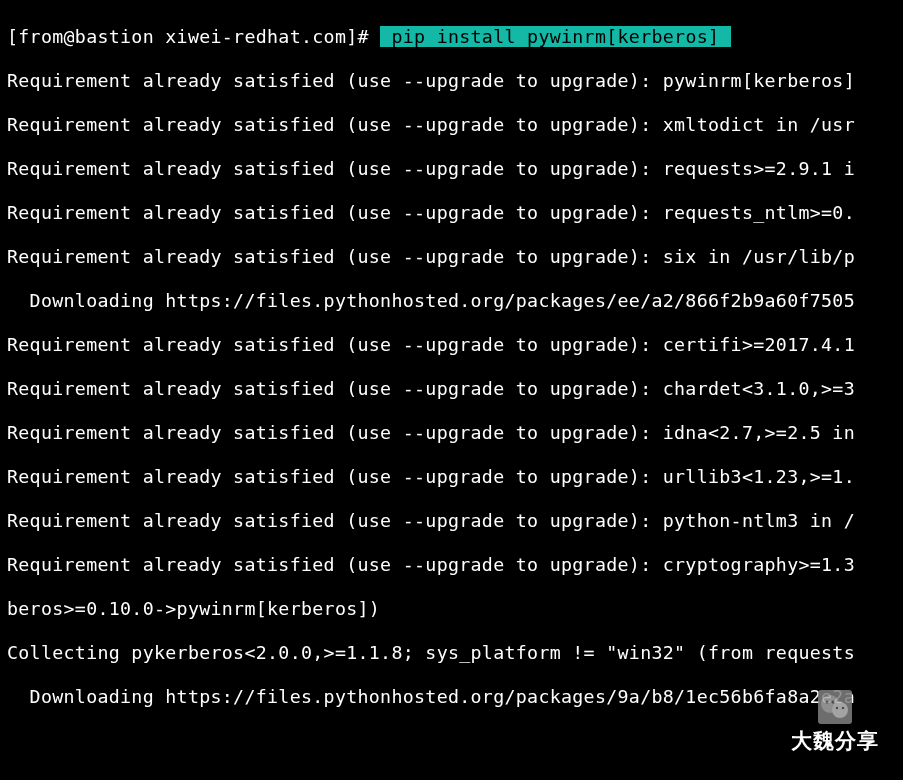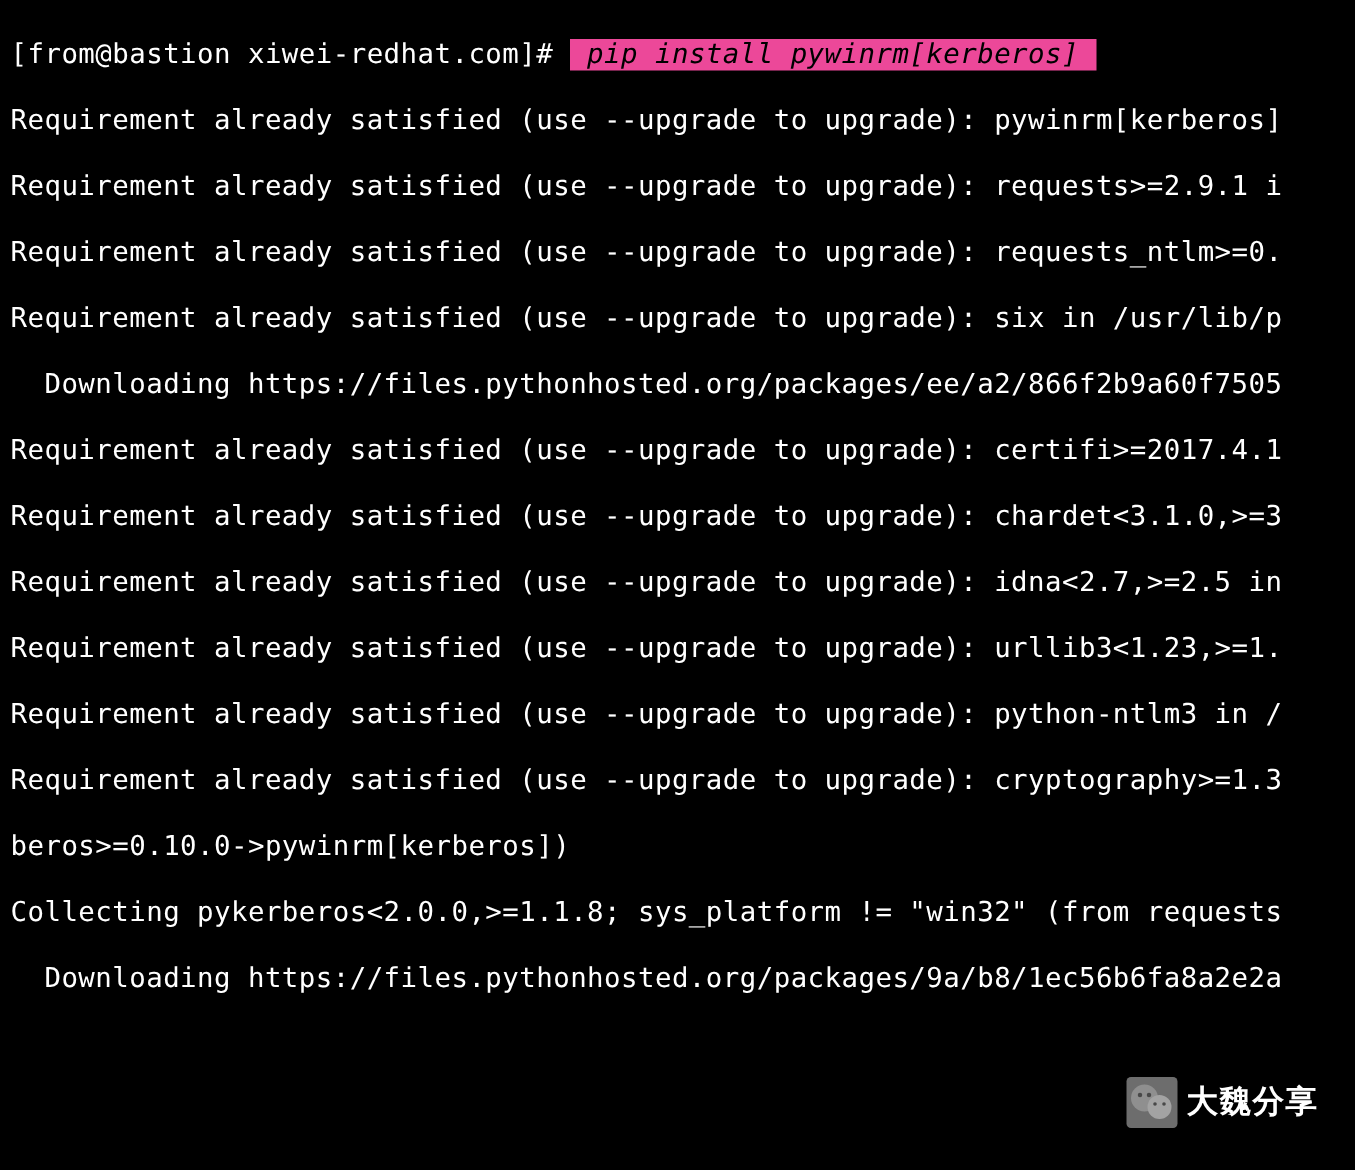--- a/index.html
+++ b/index.html
@@ -17,31 +17,31 @@
 .terminal {
   padding: 4px 7px;
   color: #ffffff;
   white-space: pre;
 }
 .line {
   display: block;
   white-space: pre;
 }
 .highlight {
-  background: #ec4899;
+  background: #14b8a6;
   color: #000000;
-  font-style: italic;
 }
 .watermark {
   position: absolute;
   right: 24px;
   bottom: 28px;
   display: flex;
   align-items: center;
   gap: 6px;
+  flex-direction: column;
 }
 .watermark .icon {
   width: 34px;
   height: 34px;
   background: #808080;
   border-radius: 3px;
   position: relative;
   opacity: 0.85;
 }
 .watermark .icon svg {
@@ -56,20 +56,21 @@
   letter-spacing: 1px;
   text-shadow: 1px 1px 2px #000;
 }
 </style>
 </head>
 <body>
 
 <div class="terminal">
 <span class="line"><span>[from@bastion xiwei-redhat.com]# </span><span class="highlight"> pip install pywinrm[kerberos] </span></span>
 <span class="line">Requirement already satisfied (use --upgrade to upgrade): pywinrm[kerberos] </span>
+<span class="line">Requirement already satisfied (use --upgrade to upgrade): xmltodict in /usr</span>
 <span class="line">Requirement already satisfied (use --upgrade to upgrade): requests&gt;=2.9.1 i</span>
 <span class="line">Requirement already satisfied (use --upgrade to upgrade): requests_ntlm&gt;=0.</span>
 <span class="line">Requirement already satisfied (use --upgrade to upgrade): six in /usr/lib/p</span>
 <span class="line">  Downloading https://files.pythonhosted.org/packages/ee/a2/866f2b9a60f7505</span>
 <span class="line">Requirement already satisfied (use --upgrade to upgrade): certifi&gt;=2017.4.1</span>
 <span class="line">Requirement already satisfied (use --upgrade to upgrade): chardet&lt;3.1.0,&gt;=3</span>
 <span class="line">Requirement already satisfied (use --upgrade to upgrade): idna&lt;2.7,&gt;=2.5 in</span>
 <span class="line">Requirement already satisfied (use --upgrade to upgrade): urllib3&lt;1.23,&gt;=1.</span>
 <span class="line">Requirement already satisfied (use --upgrade to upgrade): python-ntlm3 in /</span>
 <span class="line">Requirement already satisfied (use --upgrade to upgrade): cryptography&gt;=1.3</span>

